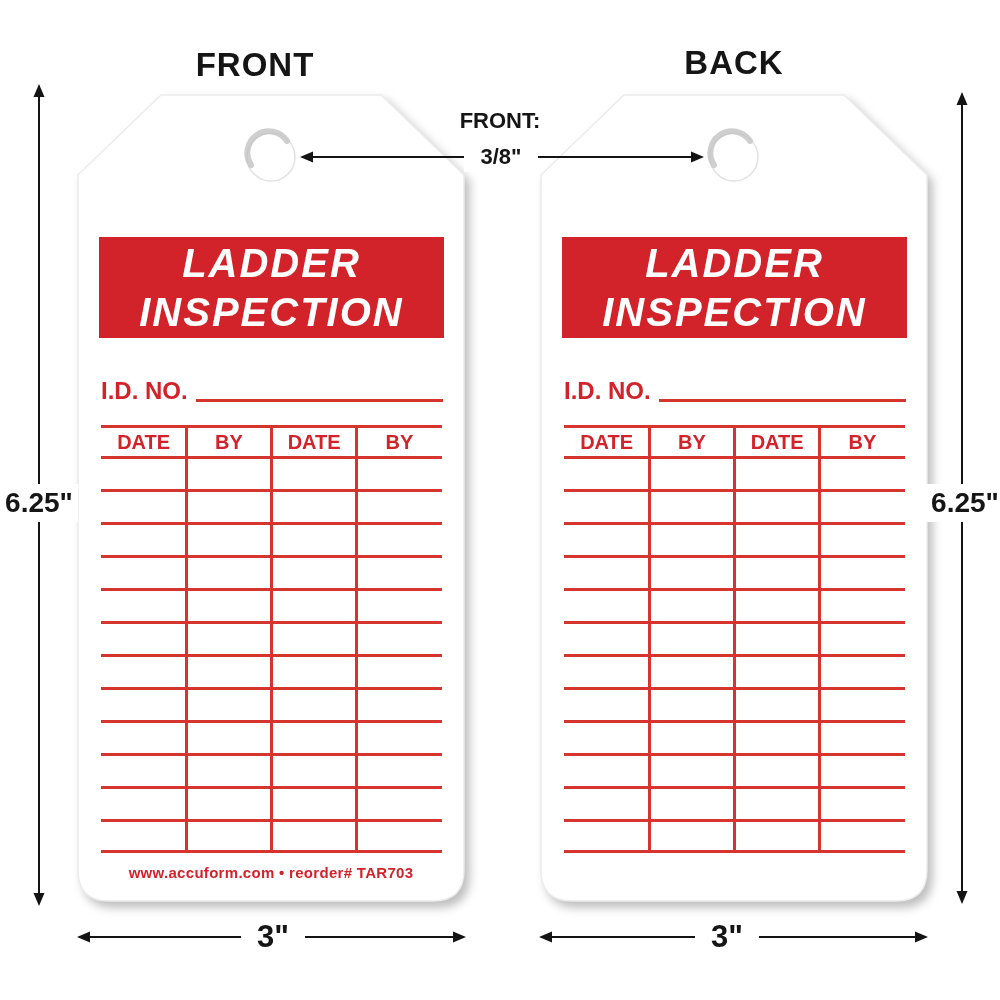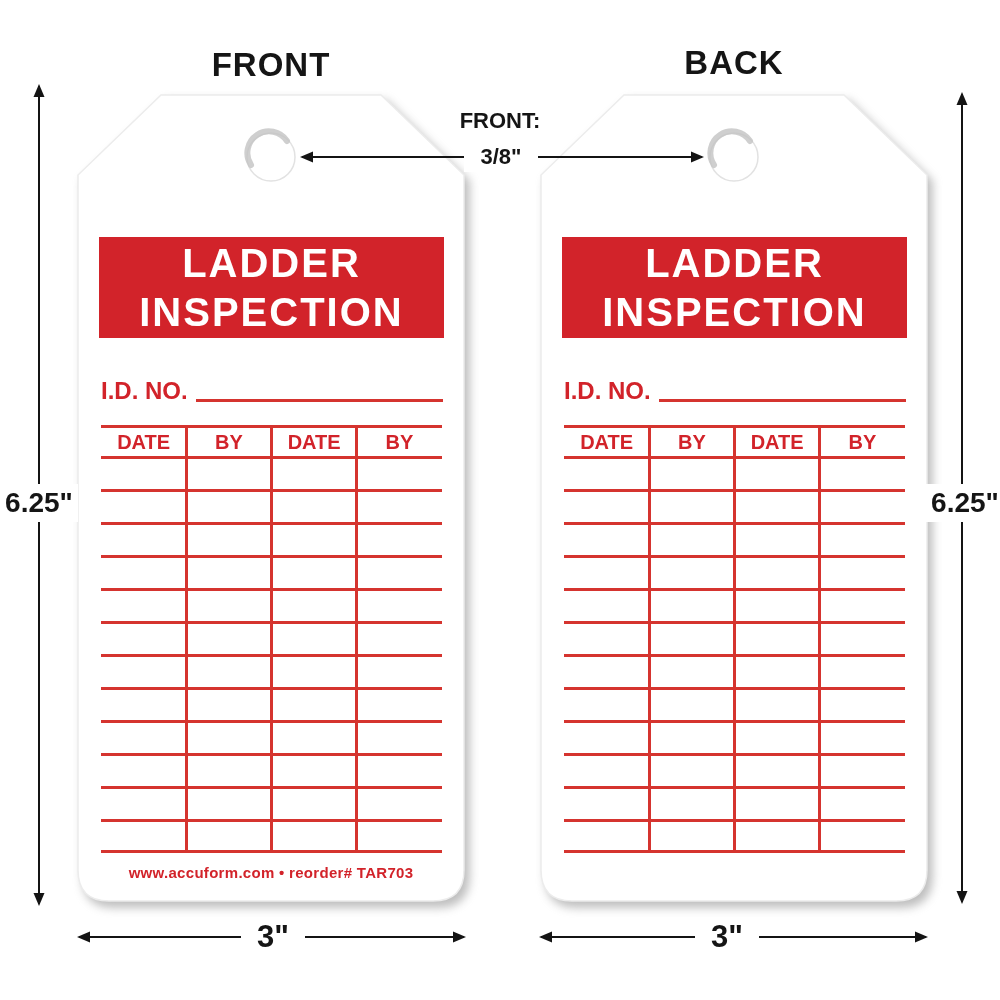--- a/index.html
+++ b/index.html
@@ -8,37 +8,37 @@
     --ink:#151515;
   }
   *{margin:0;padding:0;box-sizing:border-box;}
   html,body{background:#fff;}
   body{font-family:"Liberation Sans","DejaVu Sans",sans-serif;}
   .canvas{position:relative;width:1000px;height:1000px;background:#fff;overflow:hidden;}
 
   
   .side-title{position:absolute;width:388px;text-align:center;font-size:33px;font-weight:bold;
     color:var(--ink);letter-spacing:1px;}
-  .side-title.front{left:77px;top:46px;}
+  .side-title.front{left:61px;top:46px;}
   .side-title.back{left:540px;top:44px;}
 
   
   .tag{position:absolute;width:388px;height:808px;}
   .tag.front{left:77px;top:94px;}
   .tag.back{left:540px;top:94px;}
 
   .tag-shape{position:absolute;left:0;top:0;overflow:visible;
     filter:drop-shadow(5px 6px 5px rgba(110,110,110,.45));}
   .tag-body{fill:#ffffff;stroke:#ececec;stroke-width:1.5;}
   .tag-hole{fill:#ffffff;stroke:#e2e2e2;stroke-width:1.5;}
   .hole-shadow{fill:none;stroke:#c3c3c3;stroke-width:6;stroke-linecap:round;opacity:.8;}
 
   .banner{position:absolute;left:22px;top:143px;width:345px;height:101px;background:var(--red);
     display:flex;flex-direction:column;justify-content:center;align-items:center;}
-  .banner-line{color:#fff;font-weight:bold;font-size:40px;line-height:49px;letter-spacing:2px;}
+  .banner-line{color:#fff;font-weight:bold;font-size:40px;line-height:49px;letter-spacing:2px;font-style:italic;}
 
   .id-row{position:absolute;left:24px;right:22px;top:282px;height:30px;display:flex;align-items:flex-end;}
   .id-label{font-size:24px;font-weight:bold;color:var(--red);line-height:30px;white-space:nowrap;}
   .id-line{flex:1;margin:0 0 4px 8px;border-bottom:3px solid var(--grid-red);}
 
   .table-wrap{position:absolute;left:24px;top:331px;width:341px;height:380px;}
   .table-wrap svg{position:absolute;left:0;top:0;}
   .t-headers{position:absolute;left:0;top:3px;width:100%;height:28px;display:flex;}
   .t-hcell{flex:1;text-align:center;font-size:20px;font-weight:bold;color:var(--red);line-height:28px;}
 

